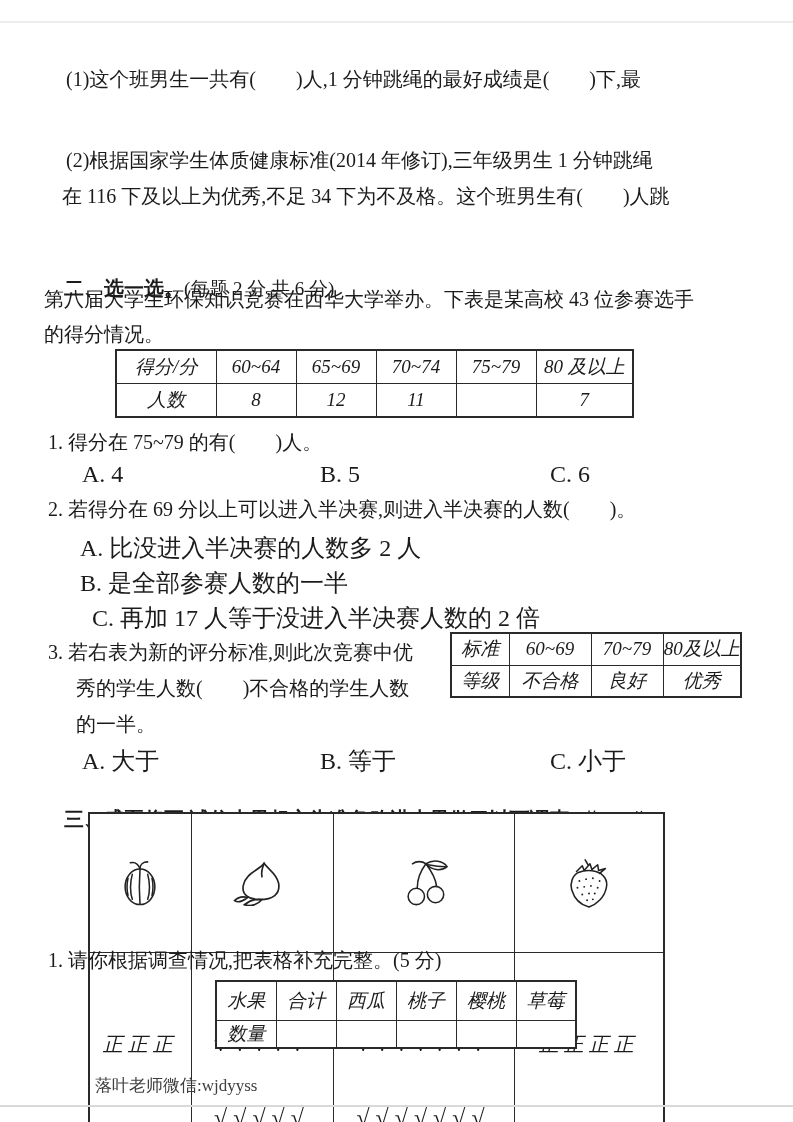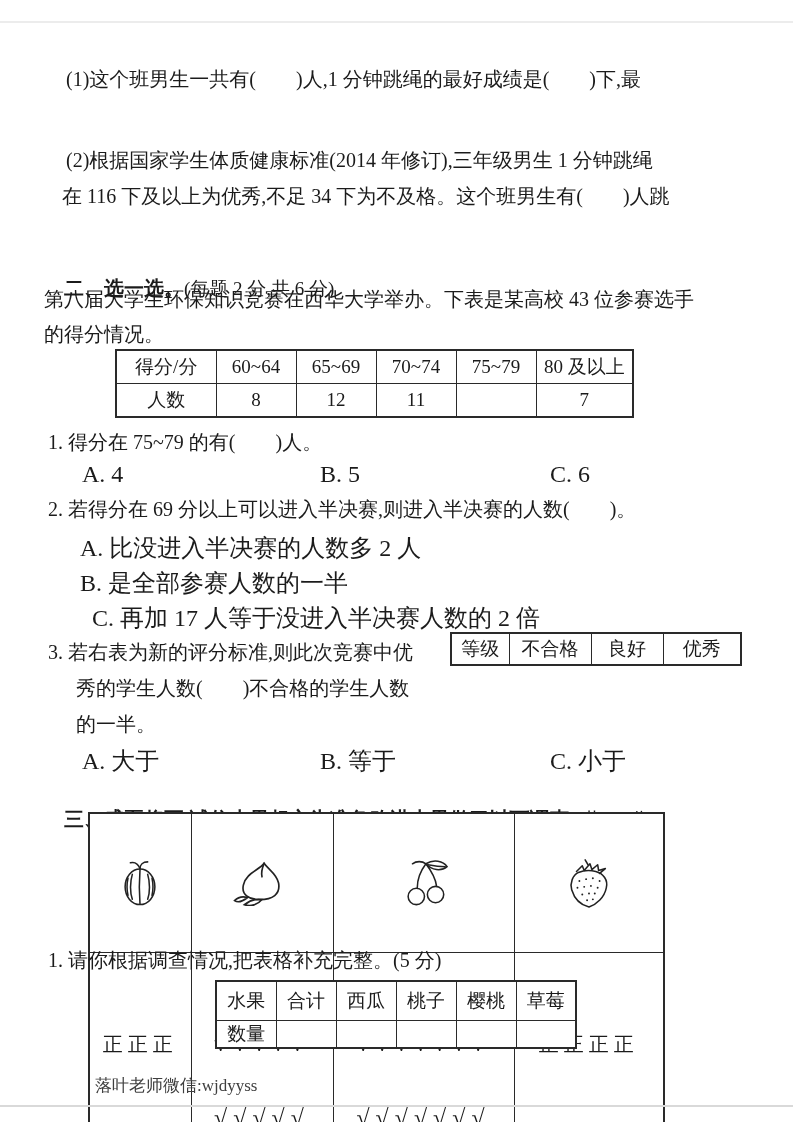--- a/index.html
+++ b/index.html
@@ -5,21 +5,21 @@
   html,body{margin:0;padding:0;background:#ffffff;}
   #page{position:relative;width:793px;height:1122px;background:#ffffff;overflow:hidden;
         font-family:"Liberation Serif","DejaVu Serif",serif;color:#1b1b1b;border-radius:12px;}
   .line{position:absolute;white-space:pre;font-size:20px;line-height:26px;color:#1b1b1b;}
   .heading-bold{font-family:"Liberation Sans","DejaVu Sans",sans-serif;font-weight:700;font-size:20px;}
   .heading-rest{font-size:19px;}
   .opt{position:absolute;white-space:pre;font-size:24px;}
   table{border-collapse:collapse;table-layout:fixed;position:absolute;background:#fff;}
   table,td{border:2px solid #2a2a2a;}
   td{border-width:1.5px;text-align:center;vertical-align:middle;font-size:19px;
-     color:#1b1b1b;padding:0;white-space:pre;overflow:hidden;}
+     color:#1b1b1b;padding:0;white-space:pre;overflow:hidden;font-style:italic;}
   .outer{border:2.5px solid #2a2a2a;}
   .tally{white-space:pre;font-size:20px;letter-spacing:5px;line-height:30px;margin-top:32px;}
   .ticks{white-space:pre;font-size:24px;letter-spacing:6px;line-height:31px;font-weight:400;}
   .fruit-cell svg{display:block;margin:0 auto;}
   .faint-line{position:absolute;left:0;width:793px;}
   .footer{position:absolute;font-size:17px;color:#3f3f3f;white-space:pre;}
 </style>
 </head>
 <body>
 
@@ -81,20 +81,26 @@
   <div class="line" style="left:76px;top:711px;">的一半。</div>
 
   <table class="outer" style="left:450px;top:632px;width:290px;">
     <colgroup>
         <col style="width:58px">
         <col style="width:82px">
         <col style="width:72px">
         <col style="width:78px">
       </colgroup>
     <tbody>
+        <tr style="height:32px;">
+      <td>标准</td>
+      <td>60~69</td>
+      <td>70~79</td>
+      <td>80及以上</td>
+    </tr>
     <tr style="height:32px;">
       <td>等级</td>
       <td>不合格</td>
       <td>良好</td>
       <td>优秀</td>
     </tr>
   </tbody>
     </table>
 
   <div class="opt" style="left:82px;top:745px;">A. 大于</div>

